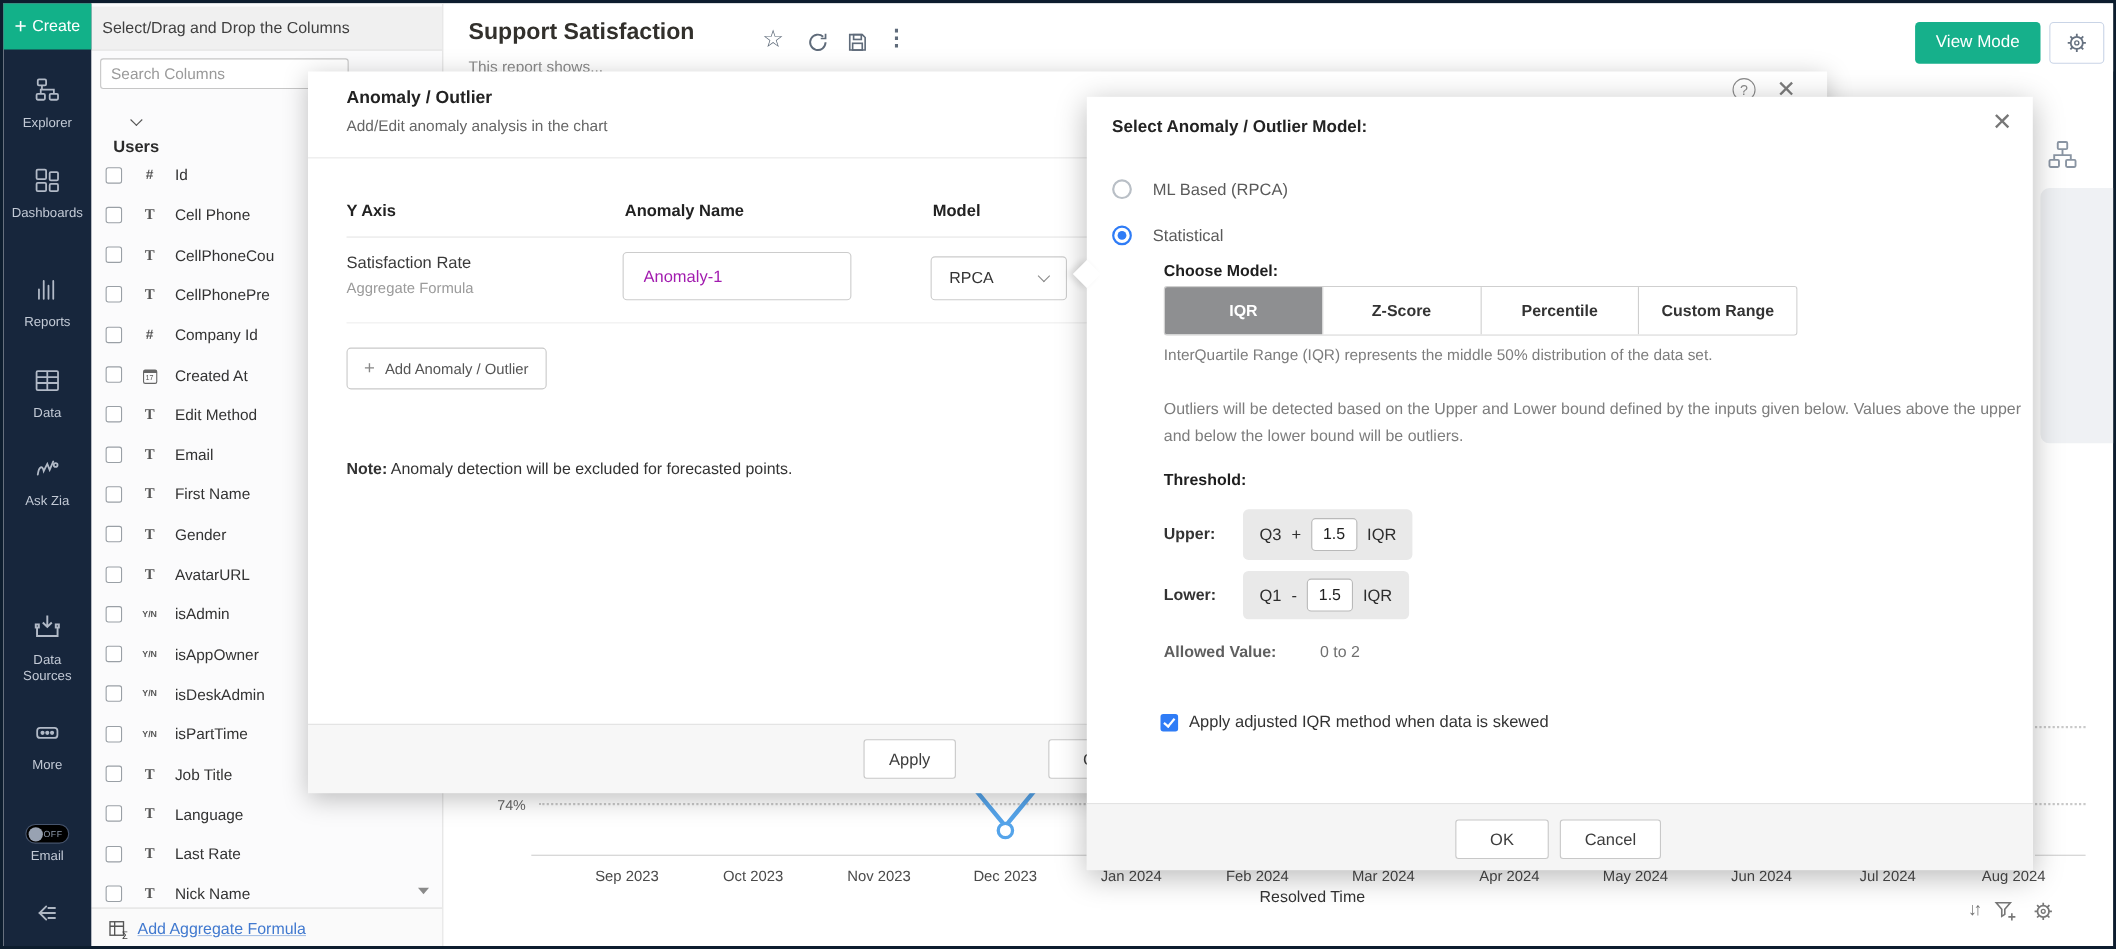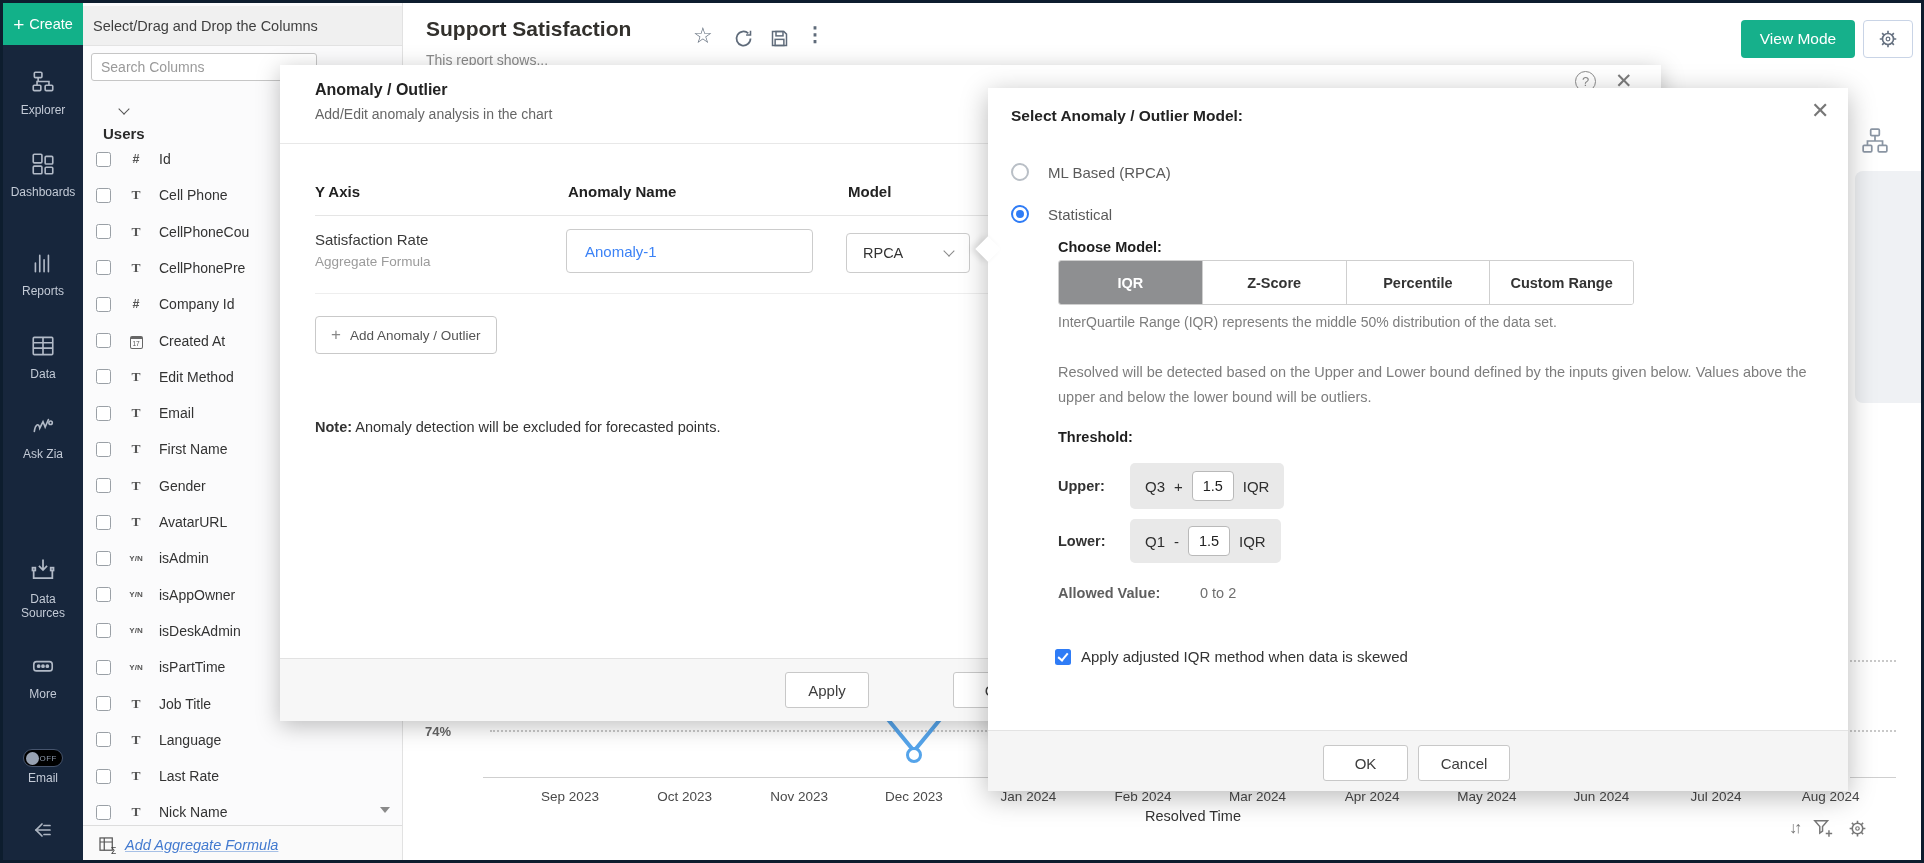--- a/index.html
+++ b/index.html
@@ -29,21 +29,21 @@
   .field-row { position:absolute; left:0; width:100%; height:30px; display:flex; align-items:center; padding-left:13px; cursor:pointer; }
   .cb { width:15px; height:15px; border:1.3px solid #9aa0a6; border-radius:2.5px; background:#fff; flex:none; }
   .ficon { width:26px; text-align:center; margin-left:12px; flex:none; color:#555; }
   .ficon.num { font-size:12.5px; font-weight:bold; }
   .ficon.txt { font-family:"Liberation Serif",serif; font-size:13.5px; font-weight:bold; }
   .ficon.bool { font-size:8px; font-weight:bold; }
   .cal { display:inline-block; width:13px; height:13px; border:1.3px solid #666; border-radius:2px; border-top-width:3px; font-size:6.5px; line-height:9px; color:#555; text-align:center; }
   .fname { font-size:14px; color:#333; margin-left:10px; white-space:nowrap; }
   .scroll-arrow { position:absolute; right:12px; top:804px; width:0; height:0; border-left:5px solid transparent; border-right:5px solid transparent; border-top:6px solid #8a8a8a; cursor:pointer; }
   .panel-footer { position:absolute; left:0; top:822px; width:100%; height:39px; background:#fafafa; border-top:1px solid #ddd; display:flex; align-items:center; padding-left:16px; gap:7px; }
-  .agg-link { font-size:14.5px; color:#4179cf; text-decoration:underline; text-decoration-color:rgba(65,121,207,.45); cursor:pointer;font-style:italic; }
+  .agg-link { font-size:14.5px; color:#4179cf; text-decoration:underline; text-decoration-color:rgba(65,121,207,.45); cursor:pointer; }
 
   
   .topbar-bg { position:absolute; left:400px; top:0; width:1524px; height:62px; background:#fff; z-index:2; }
   .report-title { position:absolute; left:423px; top:14px; font-size:21px; font-weight:bold; color:#32302c; z-index:3; }
   .tb-icon { position:absolute; top:22px; color:#5f6b7a; z-index:3; cursor:pointer; }
   .report-desc { position:absolute; left:423px; top:49px; width:550px; font-size:14px; color:#8a8a8a; z-index:3; white-space:nowrap; }
   .viewmode-btn { position:absolute; left:1738px; top:17px; width:114px; height:38px; background:#16b08b; color:#fff; border:none; border-radius:4px; font-size:15.5px; z-index:3; cursor:pointer; font-family:"Liberation Sans",sans-serif; }
   .gear-btn { position:absolute; left:1860px; top:17px; width:50px; height:38px; background:#fff; border:1px solid #c9d4e6; border-radius:4px; z-index:3; display:flex; align-items:center; justify-content:center; cursor:pointer; }
 
   
@@ -61,21 +61,21 @@
   .modal1 { position:absolute; left:277px; top:62px; width:1381px; height:656px; background:#fff; box-shadow:0 5px 22px rgba(0,0,0,.25); z-index:5; }
   .m1-title { position:absolute; left:35px; top:16px; font-size:16px; font-weight:bold; color:#222; }
   .m1-sub { position:absolute; left:35px; top:41px; font-size:14px; color:#666; }
   .m1-help { position:absolute; left:1295px; top:6px; width:21px; height:21px; border:1.4px solid #8b8b8b; border-radius:50%; color:#8b8b8b; font-size:13px; text-align:center; line-height:19px; cursor:pointer; }
   .m1-x { position:absolute; left:1335px; top:4px; font-size:21px; color:#7c7c7c; cursor:pointer; }
   .m1-divider { position:absolute; left:0; top:78px; width:100%; border-top:1px solid #e8e8e8; }
   .m1-colhead { position:absolute; top:118px; font-size:15px; font-weight:bold; color:#222; }
   .m1-headline { position:absolute; left:35px; top:150px; width:1310px; border-top:1px solid #e5e5e5; }
   .m1-yaxis { position:absolute; left:35px; top:166px; font-size:15px; color:#3a3a3a; }
   .m1-yaxis-sub { position:absolute; left:35px; top:189px; font-size:13.5px; color:#9b9b9b; }
-  .m1-input { position:absolute; left:286px; top:164px; width:247px; height:44px; border:1px solid #ccc; border-radius:4px; font-size:15px; color:#3b82f6; padding:0 18px; font-family:"Liberation Sans",sans-serif; }
+  .m1-input { position:absolute; left:286px; top:164px; width:208px; height:44px; border:1px solid #ccc; border-radius:4px; font-size:15px; color:#a21caf; padding:0 18px; font-family:"Liberation Sans",sans-serif; }
   .m1-select { position:absolute; left:566px; top:168px; width:124px; height:40px; border:1px solid #ccc; border-radius:4px; background:#fff; display:flex; align-items:center; justify-content:space-between; padding:0 16px; font-size:14.5px; color:#333; cursor:pointer; }
   .sel-chev { width:8px; height:8px; border-right:1.6px solid #888; border-bottom:1.6px solid #888; transform:rotate(45deg); margin-top:-4px; }
   .m1-rowline { position:absolute; left:35px; top:228px; width:1310px; border-top:1px solid #eee; }
   .m1-add { position:absolute; left:35px; top:251px; height:38px; background:#fff; border:1px solid #c9c9c9; border-radius:4px; display:flex; align-items:center; gap:9px; padding:0 15px; font-size:13.5px; color:#555; cursor:pointer; }
   .m1-add .plus { font-size:17px; color:#888; font-weight:300; }
   .m1-note { position:absolute; left:35px; top:354px; font-size:14.5px; color:#333; }
   .m1-footer { position:absolute; left:0; top:593px; width:100%; height:63px; background:#f7f7f7; border-top:1px solid #e2e2e2; }
   .btn { background:#fff; border:1px solid #c8c8c8; border-radius:3px; font-size:15px; color:#3d3d3d; cursor:pointer; font-family:"Liberation Sans",sans-serif; }
   .m1-apply { position:absolute; left:505px; top:13px; width:84px; height:36px; }
   .m1-cancel { position:absolute; left:673px; top:13px; width:110px; height:36px; }
@@ -108,21 +108,21 @@
   .m2-footer { position:absolute; left:0; top:642px; width:100%; height:61px; background:#f5f5f5; border-top:1px solid #e3e3e3; }
   .m2-ok { position:absolute; left:335px; top:14px; width:85px; height:36px; }
   .m2-cancel { position:absolute; left:430px; top:14px; width:92px; height:36px; }
 </style>
 </head>
 <body>
 
 <div class="frame">
 
   <div class="chart-layer">
-    <div class="ytick" style="left:422px; top:721px;font-weight:bold;">74%</div>
+    <div class="ytick" style="left:449px; top:721px;">74%</div>
     <div class="dotline" style="left:487px; top:727px; width:497px;"></div>
     <div class="dotline" style="left:1847px; top:727px; width:46px;"></div>
     <div class="dotline" style="left:1847px; top:657px; width:46px;"></div>
     <div class="axisline" style="left:480px; top:774px; width:505px;"></div>
     <div class="axisline" style="left:1847px; top:774px; width:46px;"></div>
     <svg class="abs" style="left:840px; top:690px;" width="150" height="80">
       <polyline points="38,18 71,58 104,18" stroke="#55a4ea" stroke-width="4" fill="none" stroke-linecap="round"></polyline>
       <circle cx="71" cy="62" r="6.5" fill="#ffffff" stroke="#55a4ea" stroke-width="3"></circle>
     </svg>
     <div id="xlabels">
@@ -413,21 +413,21 @@
     <div class="radio-label" style="left:60px; top:118px;">Statistical</div>
 
     <div class="m2-choose">Choose Model:</div>
     <div class="tabs" id="model-tabs">
         <div class="tab sel">IQR</div>
         <div class="tab">Z-Score</div>
         <div class="tab">Percentile</div>
         <div class="tab">Custom Range</div>
       </div>
     <div class="m2-tabdesc">InterQuartile Range (IQR) represents the middle 50% distribution of the data set.</div>
-    <div class="m2-outlier">Resolved will be detected based on the Upper and Lower bound defined by the inputs given below. Values above the upper and below the lower bound will be outliers.</div>
+    <div class="m2-outlier">Outliers will be detected based on the Upper and Lower bound defined by the inputs given below. Values above the upper and below the lower bound will be outliers.</div>
     <div class="m2-threshold">Threshold:</div>
 
     <div class="th-label" style="top:390px;">Upper:</div>
     <div class="pill" style="top:375px;">
       <span>Q3</span>
       <span>+</span>
       <input value="1.5" style="">
       <span>IQR</span>
     </div>
 

